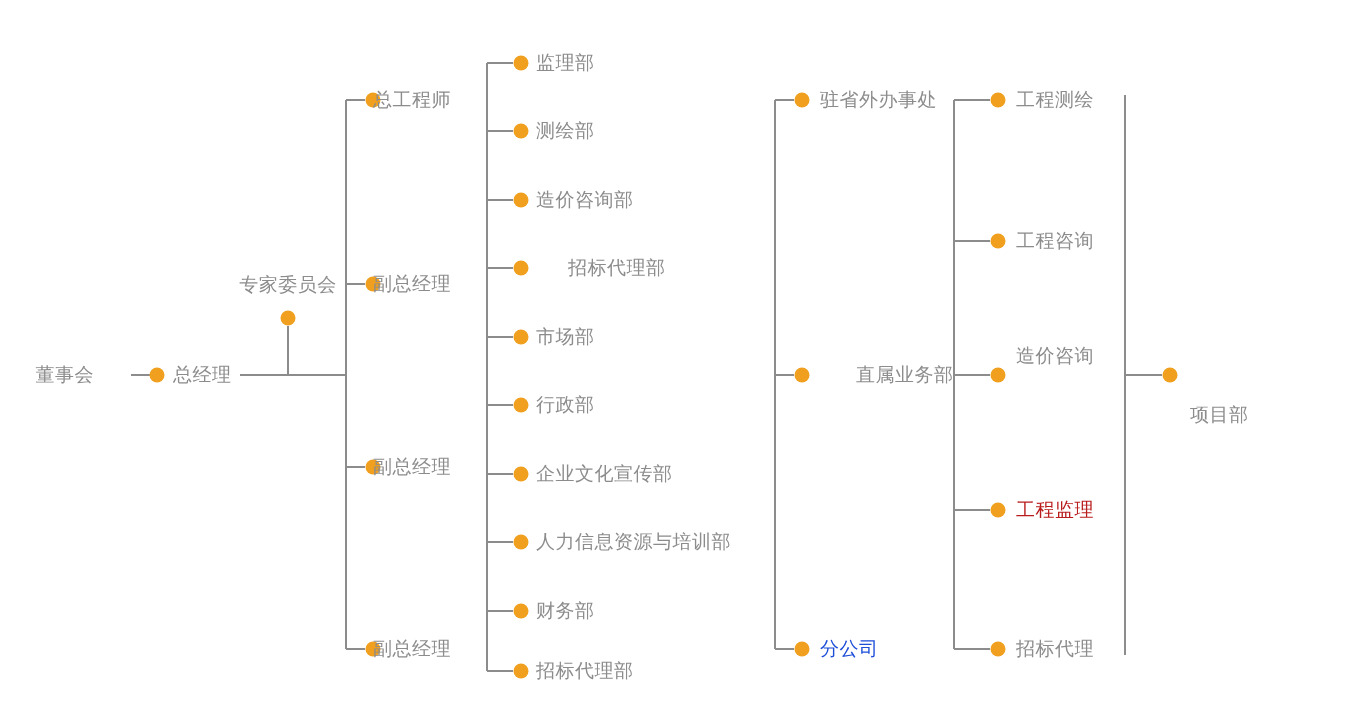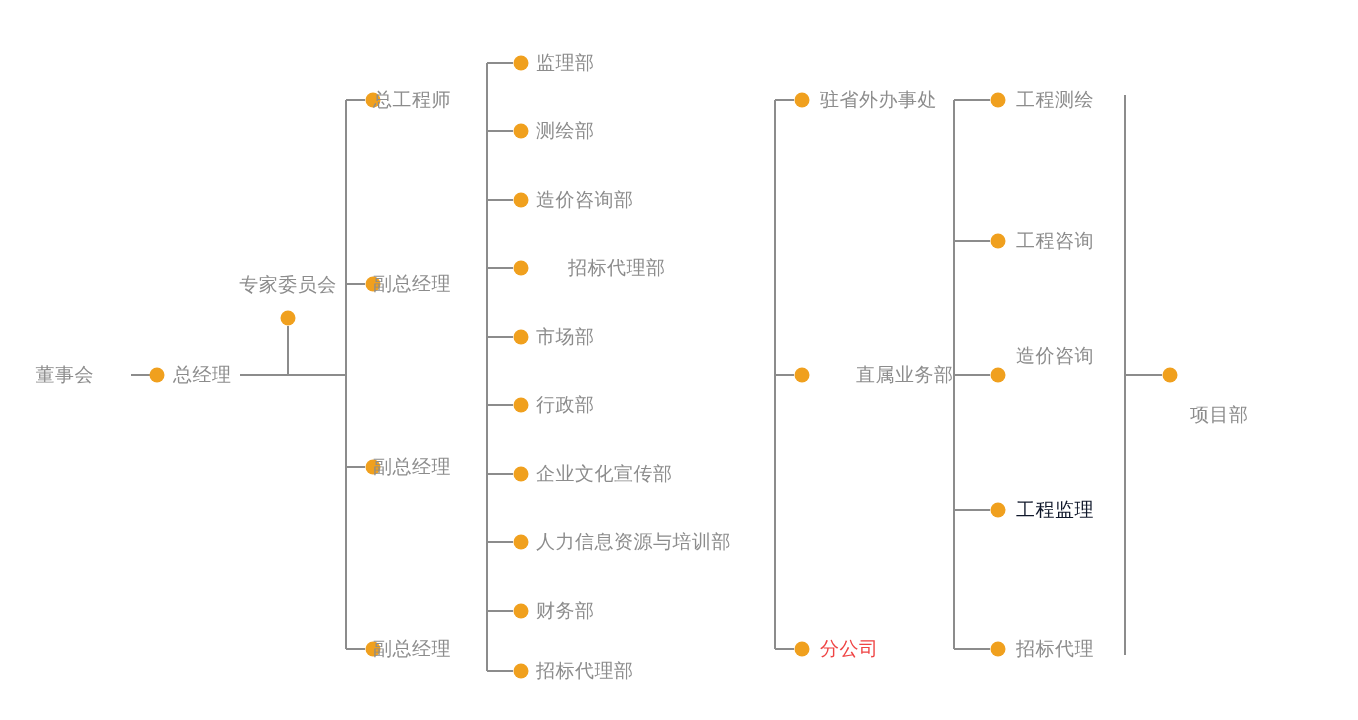--- a/index.html
+++ b/index.html
@@ -123,28 +123,28 @@
       <div class="node-label" style="left: 536px; top: 542px; color: rgb(140, 140, 140);">人力信息资源与培训部</div>
       <div class="node-dot" style="left: 521px; top: 611px; background: rgb(240, 160, 30);"></div>
       <div class="node-label" style="left: 536px; top: 611px; color: rgb(140, 140, 140);">财务部</div>
       <div class="node-dot" style="left: 521px; top: 671px; background: rgb(240, 160, 30);"></div>
       <div class="node-label" style="left: 536px; top: 671px; color: rgb(140, 140, 140);">招标代理部</div>
       <div class="node-dot" style="left: 802px; top: 100px; background: rgb(240, 160, 30);"></div>
       <div class="node-label" style="left: 820px; top: 100px; color: rgb(140, 140, 140);">驻省外办事处</div>
       <div class="node-dot" style="left: 802px; top: 375px; background: rgb(240, 160, 30);"></div>
       <div class="node-label" style="left: 820px; top: 375px; color: rgb(140, 140, 140); margin-left: 36px;">直属业务部</div>
       <div class="node-dot" style="left: 802px; top: 649px; background: rgb(240, 160, 30);"></div>
-      <div class="node-label" style="left: 820px; top: 649px; color: #ef4444;">分公司</div>
+      <div class="node-label" style="left: 820px; top: 649px; color: #1d4ed8;">分公司</div>
       <div class="node-dot" style="left: 998px; top: 100px; background: rgb(240, 160, 30);"></div>
       <div class="node-label" style="left: 1016px; top: 100px; color: rgb(140, 140, 140);">工程测绘</div>
       <div class="node-dot" style="left: 998px; top: 241px; background: rgb(240, 160, 30);"></div>
       <div class="node-label" style="left: 1016px; top: 241px; color: rgb(140, 140, 140);">工程咨询</div>
       <div class="node-dot" style="left: 998px; top: 375px; background: rgb(240, 160, 30);"></div>
       <div class="node-label" style="left: 1016px; top: 356px; color: rgb(140, 140, 140);">造价咨询</div>
       <div class="node-dot" style="left: 998px; top: 510px; background: rgb(240, 160, 30);"></div>
-      <div class="node-label" style="left: 1016px; top: 510px; color: #0f172a;">工程监理</div>
+      <div class="node-label" style="left: 1016px; top: 510px; color: #b91c1c;">工程监理</div>
       <div class="node-dot" style="left: 998px; top: 649px; background: rgb(240, 160, 30);"></div>
       <div class="node-label" style="left: 1016px; top: 649px; color: rgb(140, 140, 140);">招标代理</div>
       <div class="node-dot" style="left: 1170px; top: 375px; background: rgb(240, 160, 30);"></div>
       <div class="node-label" style="left: 1190px; top: 375px; color: rgb(140, 140, 140); margin-top: 40px;">项目部</div>
     </div>
 
 </div>
 
 </body></html>

